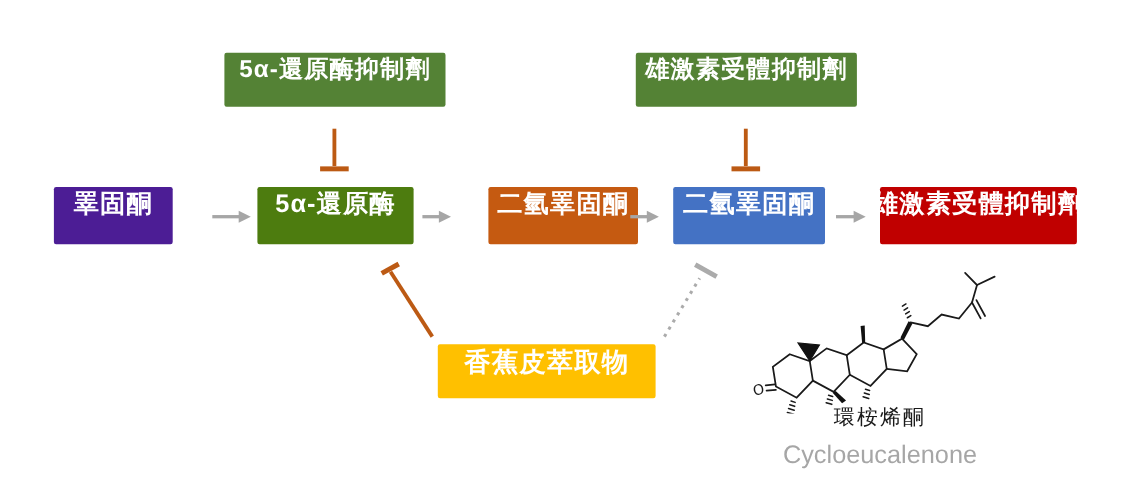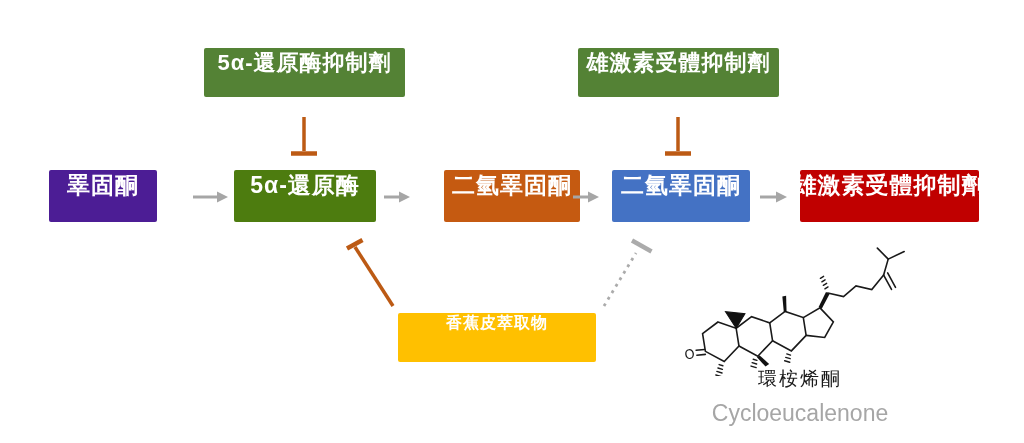--- a/index.html
+++ b/index.html
@@ -14,21 +14,21 @@
   }
   .flow{height:52px;top:170px;font-size:23px;}
   .inhib{height:49px;top:48px;font-size:22px;}
   .b-testosterone{left:49px;width:108px;background:#4c1d95;}
   .b-reductase{left:234px;width:142px;background:#4d7c0f;}
   .b-dht{left:422px;width:136px;background:#C55A11;margin-left:22px;}
   .b-ar{left:612px;width:138px;background:#4472C4;}
   .b-prolif{left:800px;width:179px;background:#C00000;}
   .b-inh1{left:204px;width:201px;background:#548235;}
   .b-inh2{left:578px;width:201px;background:#548235;}
-  .b-extract{position:absolute;left:398px;top:313px;width:198px;height:49px;background:#FFC000;font-size:16px;}
+  .b-extract{position:absolute;left:398px;top:313px;width:198px;height:49px;background:#FFC000;font-size:24px;}
   #connectors{position:absolute;left:0;top:0;width:1024px;height:443px;}
   #chem{position:absolute;left:668px;top:236px;width:280px;height:140px;}
   .cmp-zh{
     position:absolute;left:700px;top:366px;width:200px;text-align:center;
     font-size:19px;font-weight:normal;color:#1a1a1a;letter-spacing:2px;
   }
   .cmp-en{
     position:absolute;left:690px;top:400px;width:220px;text-align:center;
     font-size:23px;color:#A6A6A6;
   }

